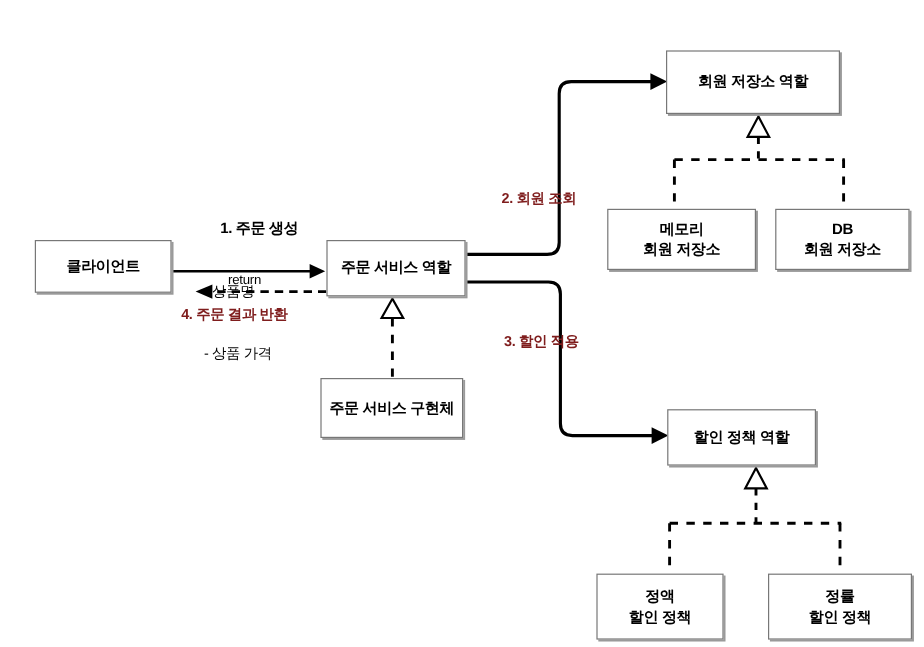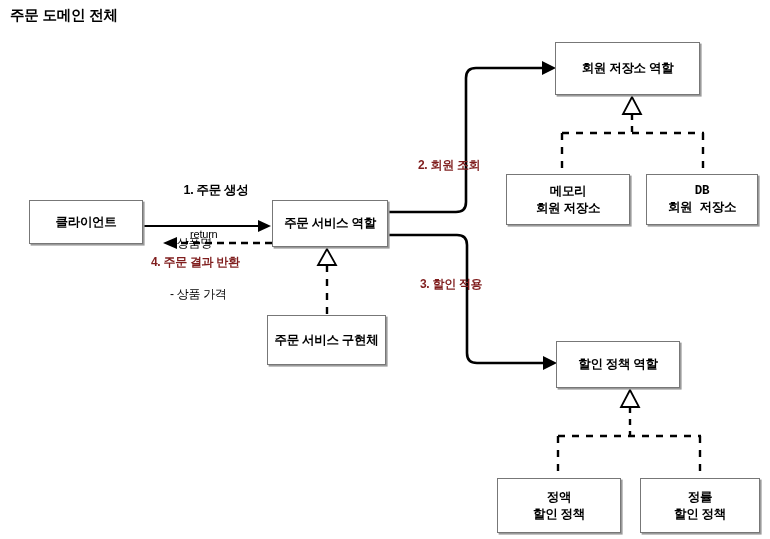--- a/index.html
+++ b/index.html
@@ -91,21 +91,20 @@
     font-weight: normal;
     letter-spacing: -0.2px;
     white-space: nowrap;
   }
 </style>
 </head>
 <body>
 
 <div id="canvas">
 
-  <div class="page-title">주문 도메인 전체</div>
 
   <svg id="diagram-svg" viewBox="0 0 770 539" xmlns="http://www.w3.org/2000/svg">
 
     <g>
       <line x1="143" y1="226" x2="264" y2="226" stroke="#000" stroke-width="2"></line>
       <polygon points="271,226 258,220 258,232" fill="#000"></polygon>
     </g>
 
     <g>
       <line x1="272" y1="243" x2="172" y2="243" stroke="#000" stroke-width="2.4" stroke-dasharray="7,5" stroke-linecap="butt"></line>
@@ -158,30 +157,30 @@
 
   <div class="node" style="left:555px; top:42px; width:145px; height:53px;">
     <span class="node-label">회원 저장소 역할</span>
   </div>
 
   <div class="node" style="left:506px; top:174px; width:124px; height:51px;">
     <span class="node-label">메모리
 회원 저장소</span>
   </div>
 
-  <div class="node" style="left:646px; top:174px; width:112px; height:51px;font-family:Liberation Mono, monospace;">
+  <div class="node" style="left:646px; top:174px; width:112px; height:51px;">
     <span class="node-label">DB
 회원 저장소</span>
   </div>
 
   <div class="node" style="left:556px; top:341px; width:124px; height:47px;">
     <span class="node-label">할인 정책 역할</span>
   </div>
 
-  <div class="node" style="left:497px; top:478px; width:124px; height:55px;">
+  <div class="node" style="left:497px; top:478px; width:106px; height:55px;">
     <span class="node-label">정액
 할인 정책</span>
   </div>
 
   <div class="node" style="left:640px; top:478px; width:120px; height:55px;">
     <span class="node-label">정률
 할인 정책</span>
   </div>
 
   <div class="call-block" style="left:156px; top:146px; width:120px;">

